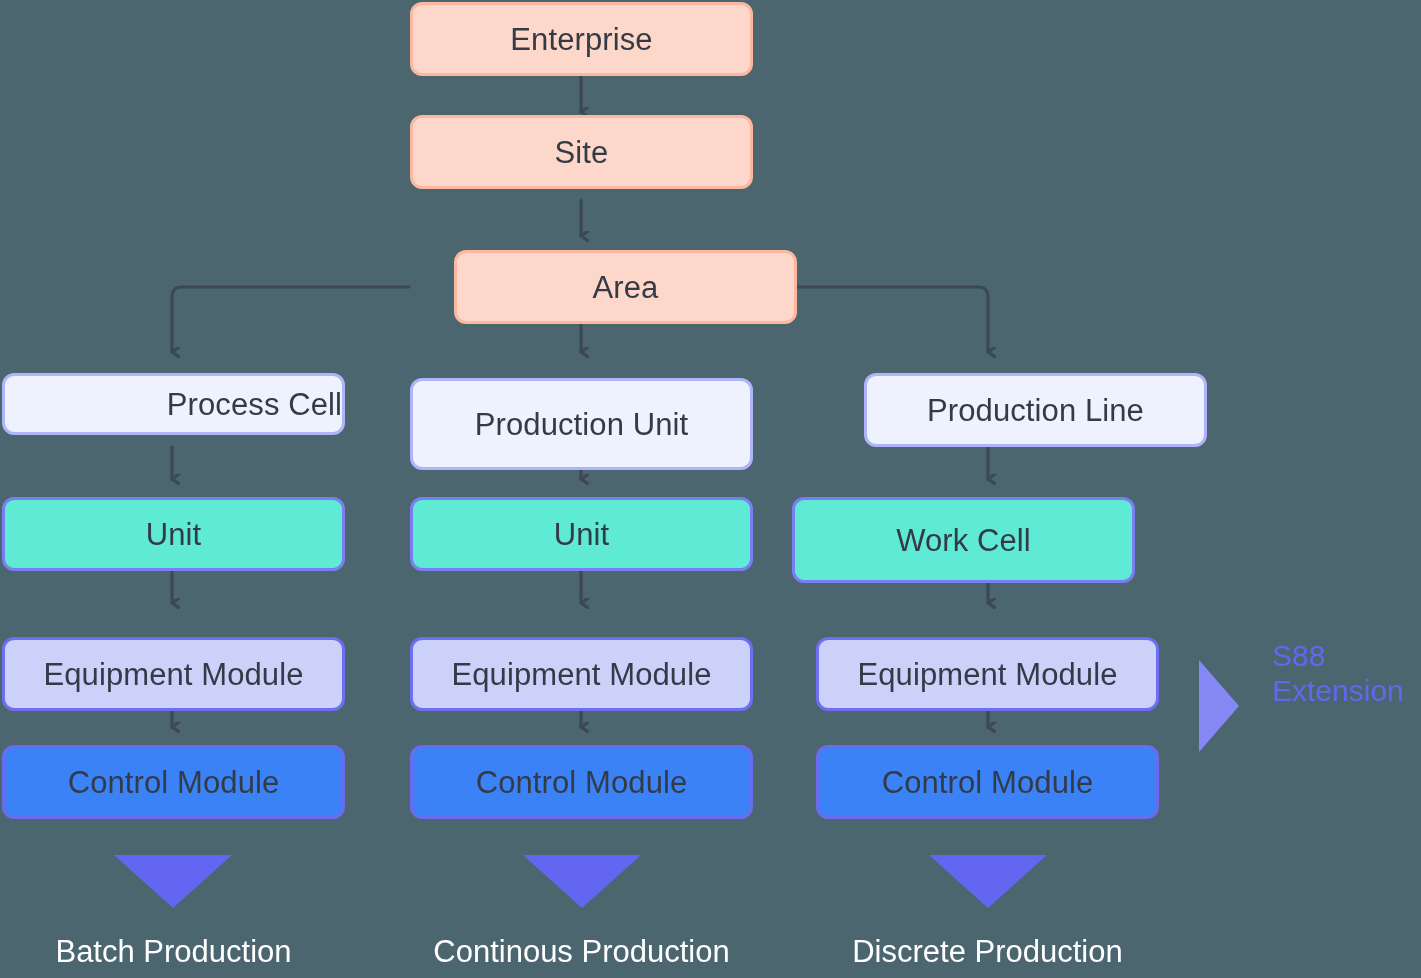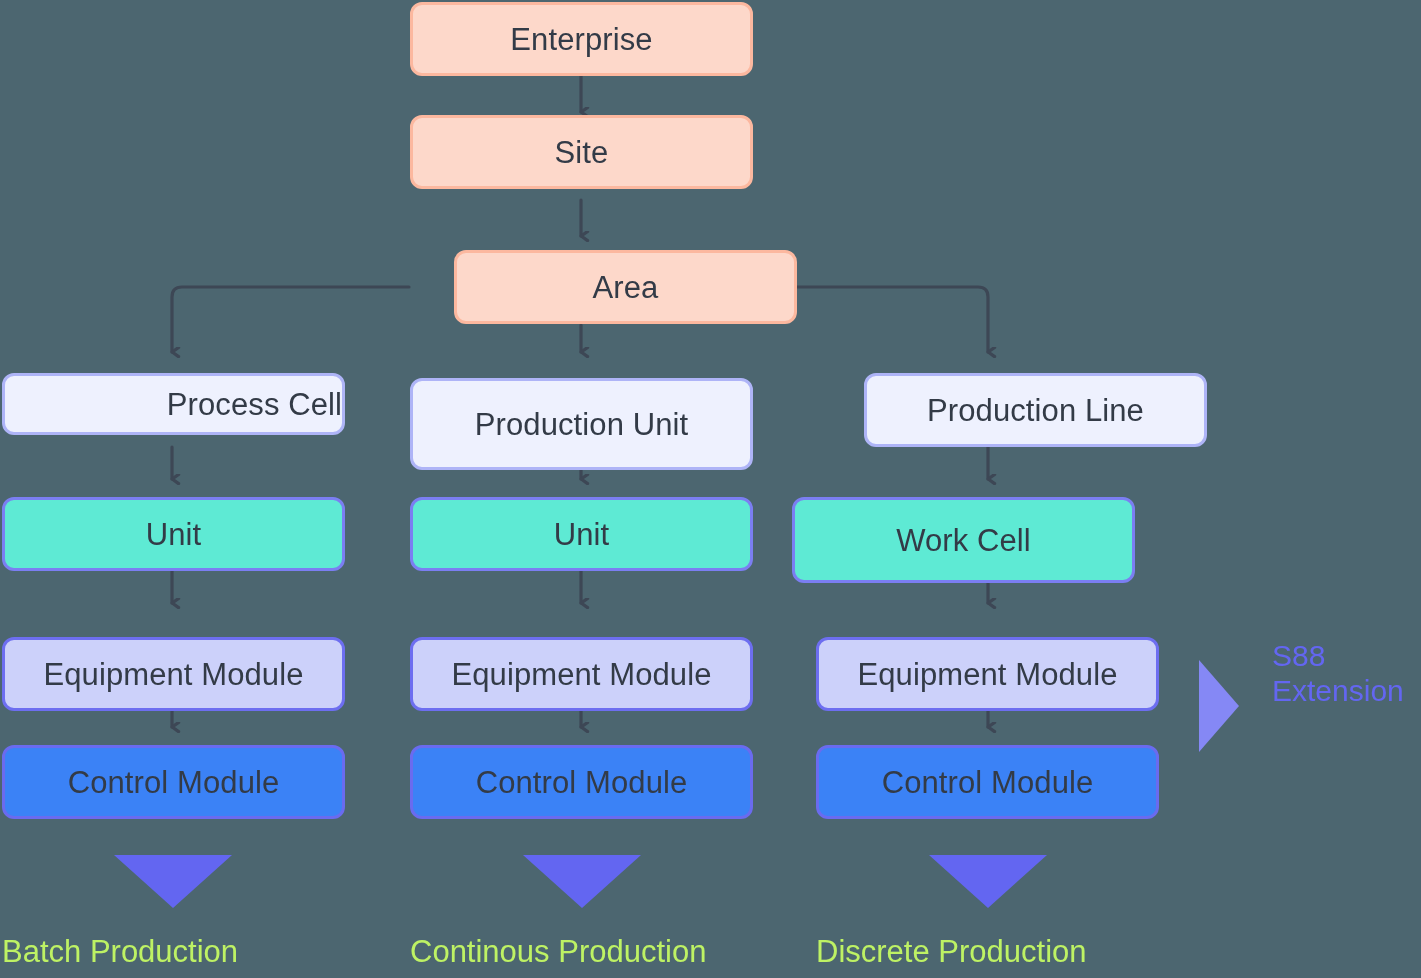--- a/index.html
+++ b/index.html
@@ -63,22 +63,23 @@
     width: 0;
     height: 0;
     border-left: 59px solid transparent;
     border-right: 59px solid transparent;
     border-top: 53px solid #6366f1;
   }
   .outcome-label {
     position: absolute;
     font-size: 31px;
     line-height: 1;
-    color: #bef264;
+    color: #ffffff;
     white-space: nowrap;
+    text-align: center;
   }
 
   
   .s88-triangle {
     position: absolute;
     width: 0;
     height: 0;
     border-top: 46px solid transparent;
     border-bottom: 46px solid transparent;
     border-left: 40px solid #8588f5;

